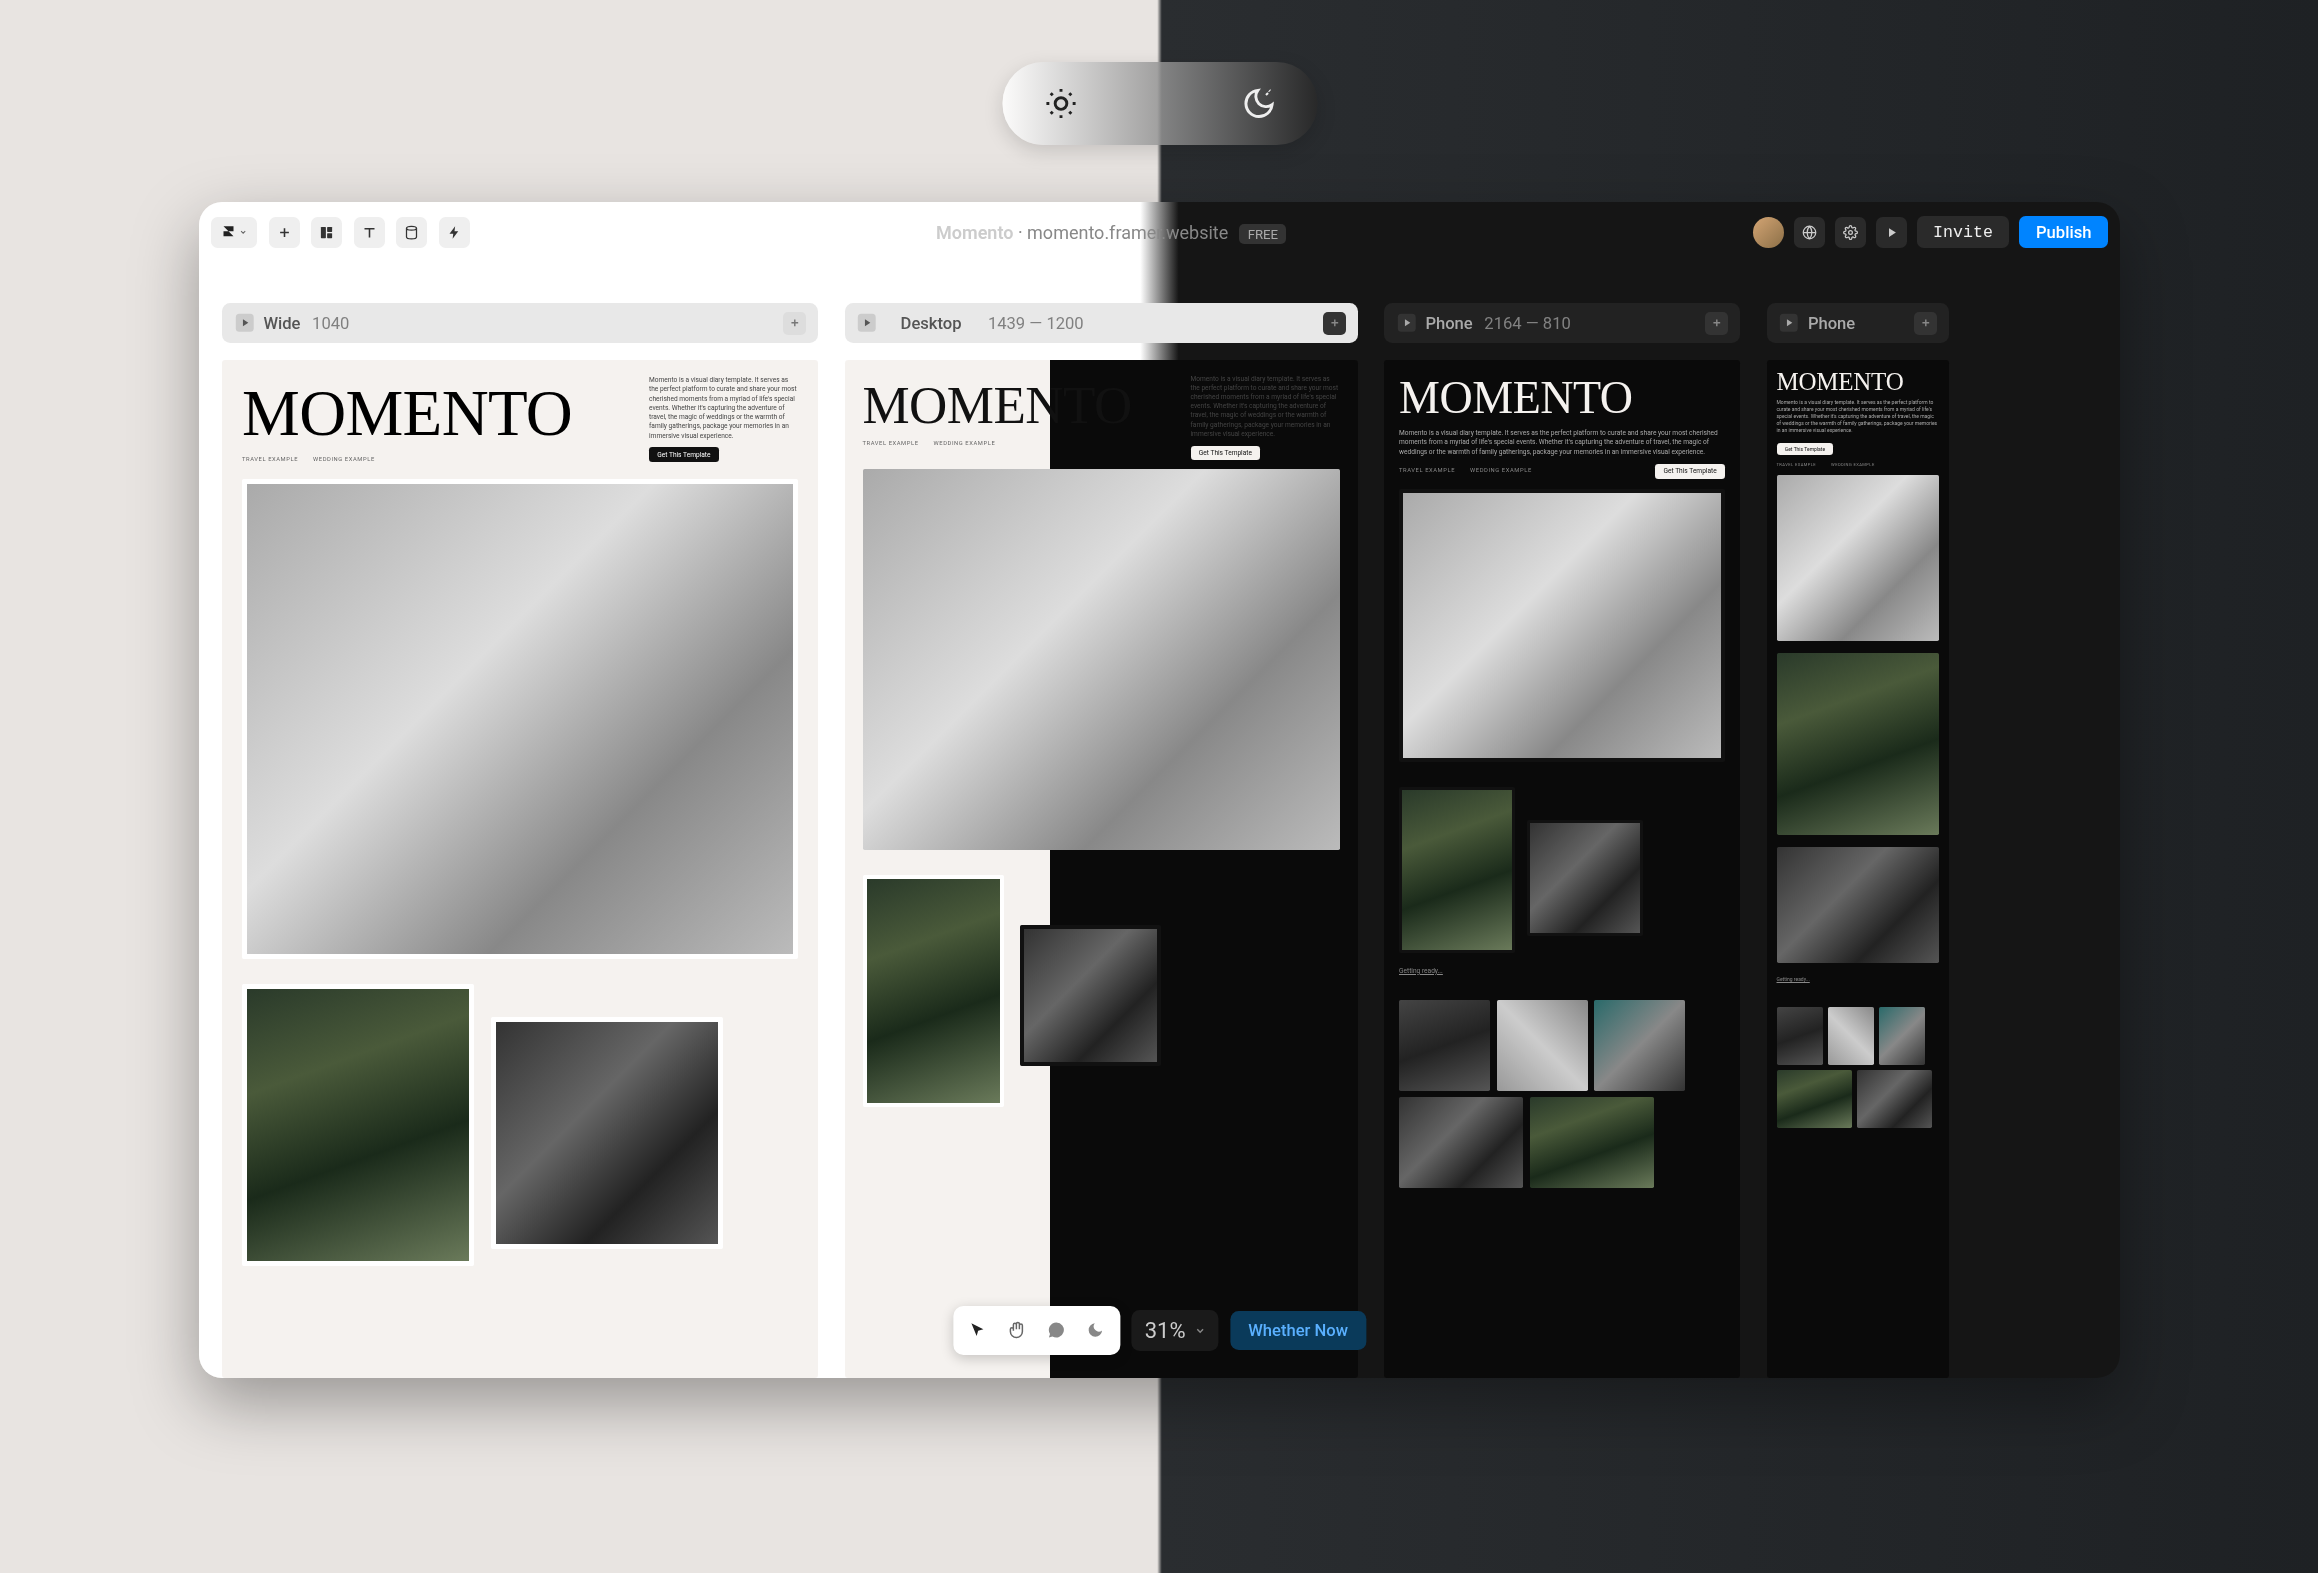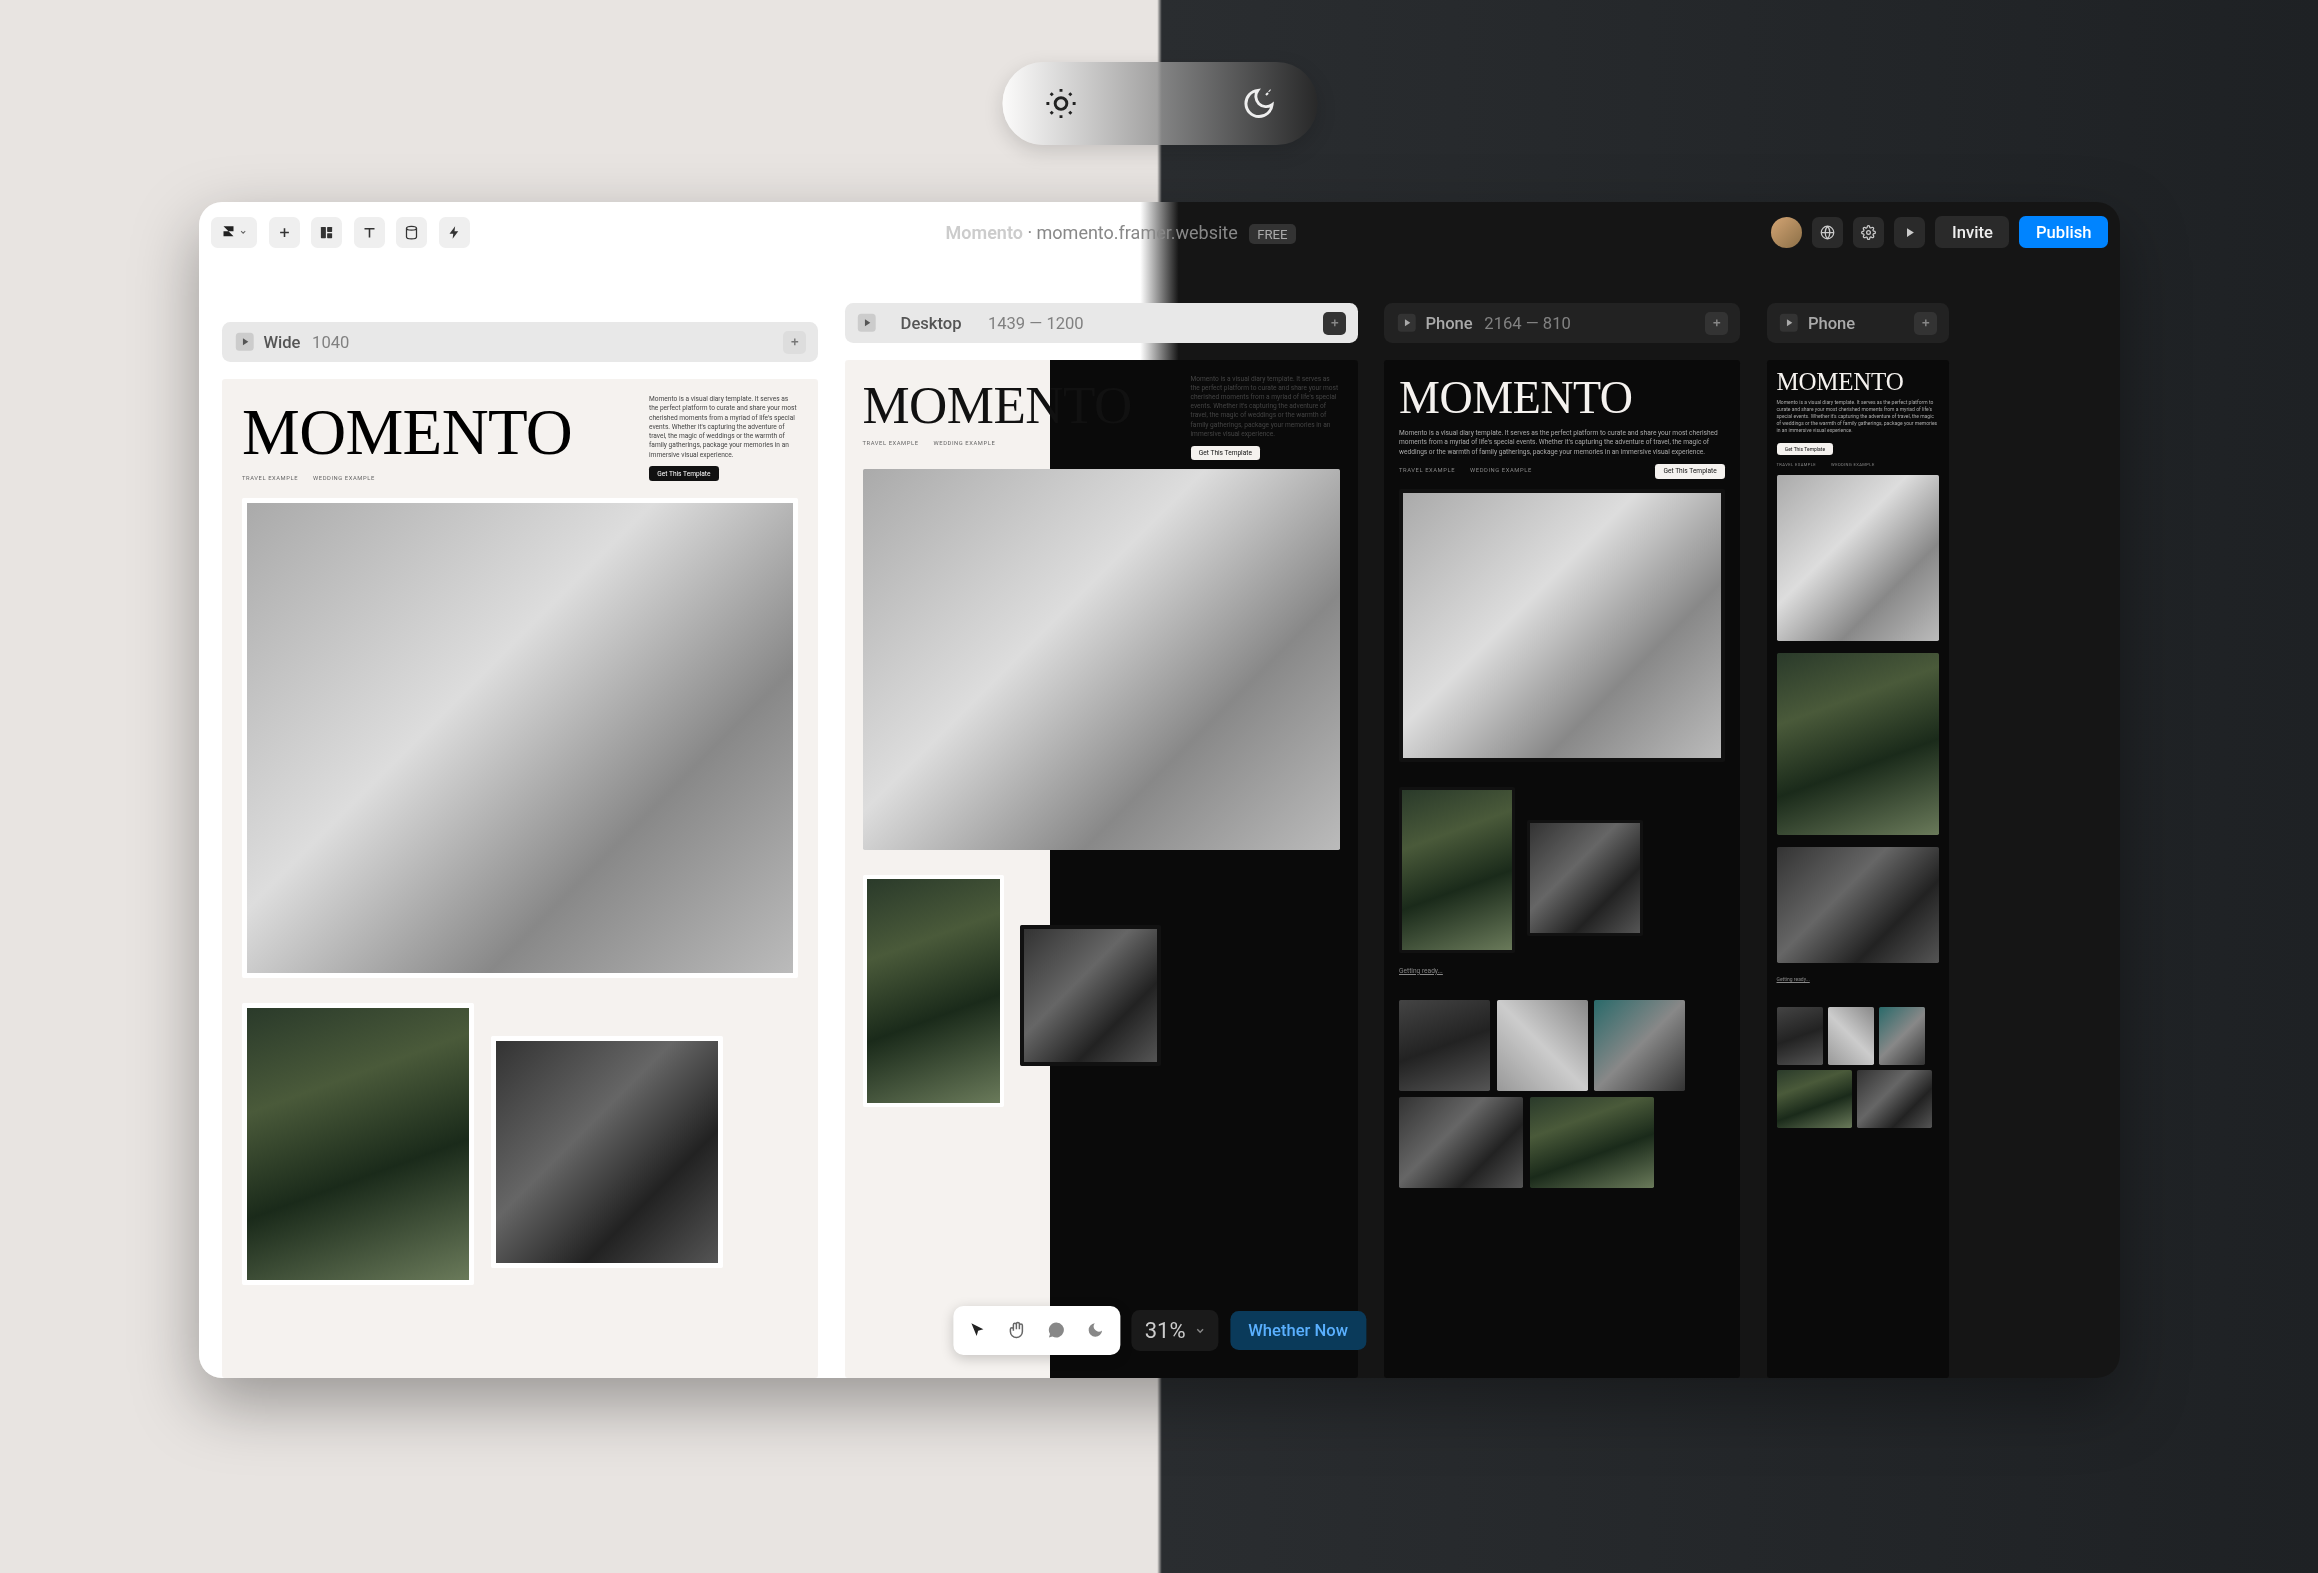--- a/index.html
+++ b/index.html
@@ -57,21 +57,21 @@
 .sq-btn {
   width:31px; height:31px; border-radius:6.6px;
   background:#efefef; display:flex; align-items:center; justify-content:center;
   font-size:15px; color:#333;
 }
 .logo-btn { width:46px; height:31px; border-radius:6.6px; background:#efefef; display:flex;align-items:center;justify-content:center;gap:2.5px;}
 .tb-right .sq-btn { background:#2a2a2a; color:#ccc; }
 .avatar { width:31px;height:31px;border-radius:15.7px;background:linear-gradient(135deg,#d4a574,#8b6f47);}
 .badge-free { font-size:13.2px; padding:2.5px 8.3px; background:#333; color:#aaa; border-radius:5px; margin-left:6.6px;}
 .pill-btn { padding:6.6px 16.6px; border-radius:6.6px; font-size:16.6px; font-weight:500; }
-.pill-invite { background:#2a2a2a; color:#eee; }
+.pill-invite { background:#2a2a2a; color:#eee;font-family:Liberation Mono, monospace; }
 .pill-publish { background:#0084ff; color:#fff; }
 
 
 .canvas-area {
   position:absolute; top:60px; left:0; right:0; bottom:0;
   padding: 41px 23px 0;
   display:flex; gap:26.5px;
   overflow:hidden;
 }
 .breakpoint {
@@ -87,21 +87,21 @@
 .bp-header .play-ic { width:21.5px;height:21.5px; }
 .bp-header .name { font-weight:500; }
 .bp-header .size { opacity:.7; margin-left:3.3px; }
 .bp-header .plus { margin-left:auto; width:23px;height:23px;border-radius:5px;display:flex;align-items:center;justify-content:center;}
 .bp-light .plus{background:#ddd;} .bp-dark .plus{background:#333;}
 
 .frame { margin-top:16.6px; border-radius:3.3px; overflow:hidden; flex:1; }
 .bp-light .frame { background:#f5f2ef; }
 .bp-dark .frame { background:#0a0a0a; }
 
-.bp-wide { width:596px;margin-top:19px; } .bp-wide .frame{padding:16.6px 20px;}
+.bp-wide { width:596px; } .bp-wide .frame{padding:16.6px 20px;}
 .bp-desktop { width:513px; } .bp-desktop .frame{padding:15px 18px;}
 .bp-tablet { width:356px; } .bp-tablet .frame{padding:11.6px 15px;}
 .bp-phone { width:182px; } .bp-phone .frame{padding:8.3px 10px;}
 
 .hero-title { font-family: Georgia, "Times New Roman", serif; font-weight:400; letter-spacing:-0.01em; }
 .bp-wide .hero-title { font-size:65px; } 
 .bp-desktop .hero-title { font-size:53px; }
 .bp-tablet .hero-title { font-size:46px; }
 .bp-phone .hero-title { font-size:25px; }
 .bp-dark .hero-title { color:#f5f2ef; }

